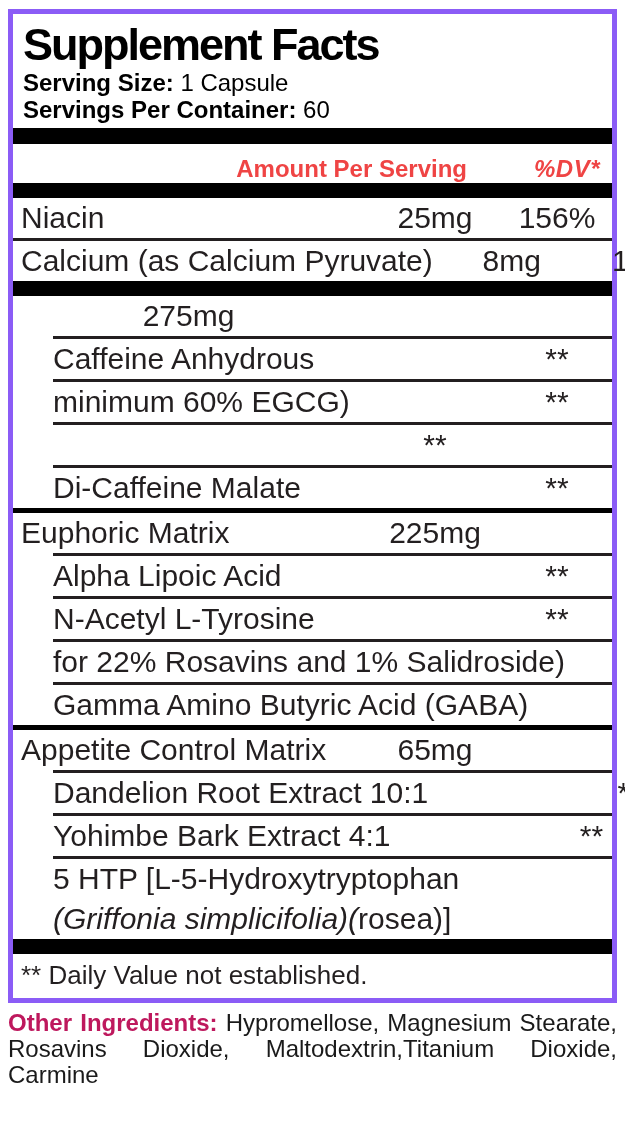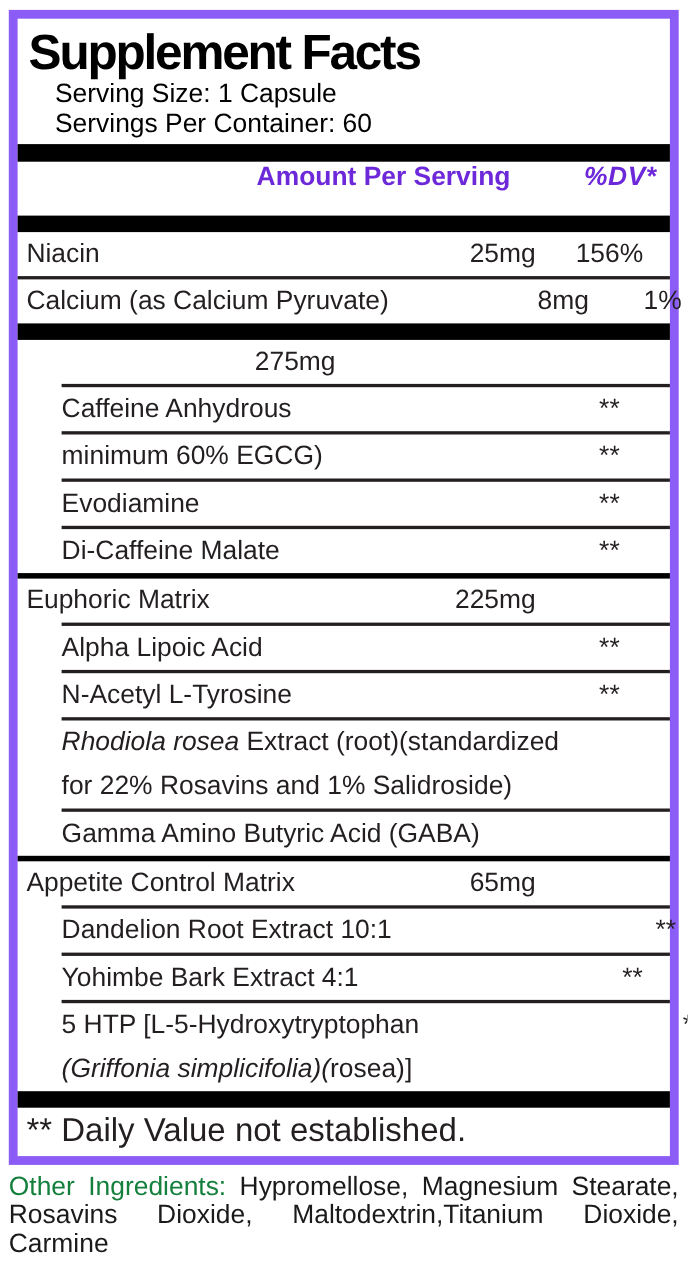--- a/index.html
+++ b/index.html
@@ -6,84 +6,83 @@
   html, body { background: #ffffff; }
   body {
     width: 625px;
     height: 1146px;
     font-family: "Liberation Sans", sans-serif;
     color: #231f20;
     overflow: hidden;
   }
   .facts-box {
     margin: 9px 8px 0 8px;
-    border: 8px solid #8b5cf6;
+    border: 5px solid #8b5cf6;
     background: #fff;
   }
   .title {
     font-size: 45px;
     font-weight: 900;
     letter-spacing: -2px;
     color: #000;
     line-height: 1.0;
     padding: 8px 8px 2px 10px;
     white-space: nowrap;
   }
   .serving-line {
     font-size: 24px;
     line-height: 27px;
     padding-left: 10px;
     color: #000;
     white-space: nowrap;
   }
-  .serving-line .lab { font-weight: normal; margin-left: 24px; }
+  .serving-line .lab { font-weight: bold; }
   .bar   { height: 16px; background: #000; }
   .bar.b2{ height: 15px; }
   .bar.mt{ margin-top: 5px; }
   .hdr-row {
     display: flex;
-    align-items: flex-start;
-    height: 49px;
+    align-items: flex-end;
+    height: 39px;
     padding: 0 12px 0 8px;
     font-weight: bold;
     font-size: 24px;
-    color: #6d28d9;
+    color: #ef4444;
   }
   .hdr-amount { flex: 1; text-align: right; }
   .hdr-dv { width: 133px; text-align: right; letter-spacing: 0.5px; font-style: italic; }
   .row {
     display: grid;
     grid-template-columns: 1fr 158px 86px;
     padding: 0 12px 0 8px;
-    font-size: 24px;
+    font-size: 30px;
     line-height: 40px;
-    gap: 24px;
   }
   .row .nm  { white-space: nowrap; overflow: visible; }
   .row .nm.ind { padding-left: 32px; }
-  .row .amt { text-align: right; }
+  .row .amt { text-align: center; }
   .row .dv  { text-align: center; }
   .sep-thin  { height: 3px; background: #231f20; }
   .sep-thin.ind { margin-left: 40px; }
   .sep-thick { height: 5px; background: #000; }
   .footnote {
-    font-size: 30px;
+    font-size: 26px;
     line-height: 42px;
     padding: 0 12px 2px 8px;
     white-space: nowrap;
   }
   .other-ing {
     margin: 7px 8px 0 8px;
     font-size: 24px;
     line-height: 26px;
     color: #1a1a1a;
     text-align: justify;
     text-align-last: left;
   }
-  .other-ing .lab { font-weight: normal; color: #15803d; }
+  .other-ing .lab { font-weight: bold; color: #be185d; }
   .it { font-style: italic; }
 </style>
 </head>
 <body>
 
 <div class="facts-box">
   <div class="title">Supplement Facts</div>
   <div class="serving-line">
     <span class="lab">Serving Size:</span>
     <span> </span><span>1 Capsule</span>
@@ -123,21 +122,20 @@
         <div class="dv">**</div>
       </div>
       <div class="sep-thin ind"></div>
       <div class="row">
         <div class="nm ind"><span>minimum 60% EGCG)</span></div>
         <div class="amt"></div>
         <div class="dv">**</div>
       </div>
       <div class="sep-thin ind"></div>
       <div class="row">
-        <div class="nm ind"><span>Evodiamine</span></div>
         <div class="amt"></div>
         <div class="dv">**</div>
       </div>
       <div class="sep-thin ind"></div>
       <div class="row">
         <div class="nm ind"><span>Di-Caffeine Malate</span></div>
         <div class="amt"></div>
         <div class="dv">**</div>
       </div>
       <div class="sep-thick"></div>
@@ -153,21 +151,20 @@
         <div class="dv">**</div>
       </div>
       <div class="sep-thin ind"></div>
       <div class="row">
         <div class="nm ind"><span>N-Acetyl L-Tyrosine</span></div>
         <div class="amt"></div>
         <div class="dv">**</div>
       </div>
       <div class="sep-thin ind"></div>
       <div class="row">
-        <div class="nm ind"><span class="it">Rhodiola rosea</span><span> Extract (root)(standardized</span></div>
         <div class="amt"></div>
       </div>
       <div class="row">
         <div class="nm ind"><span>for 22% Rosavins and 1% Salidroside)</span></div>
         <div class="amt"></div>
         <div class="dv">**</div>
       </div>
       <div class="sep-thin ind"></div>
       <div class="row">
         <div class="nm ind"><span>Gamma Amino Butyric Acid (GABA)</span></div>

